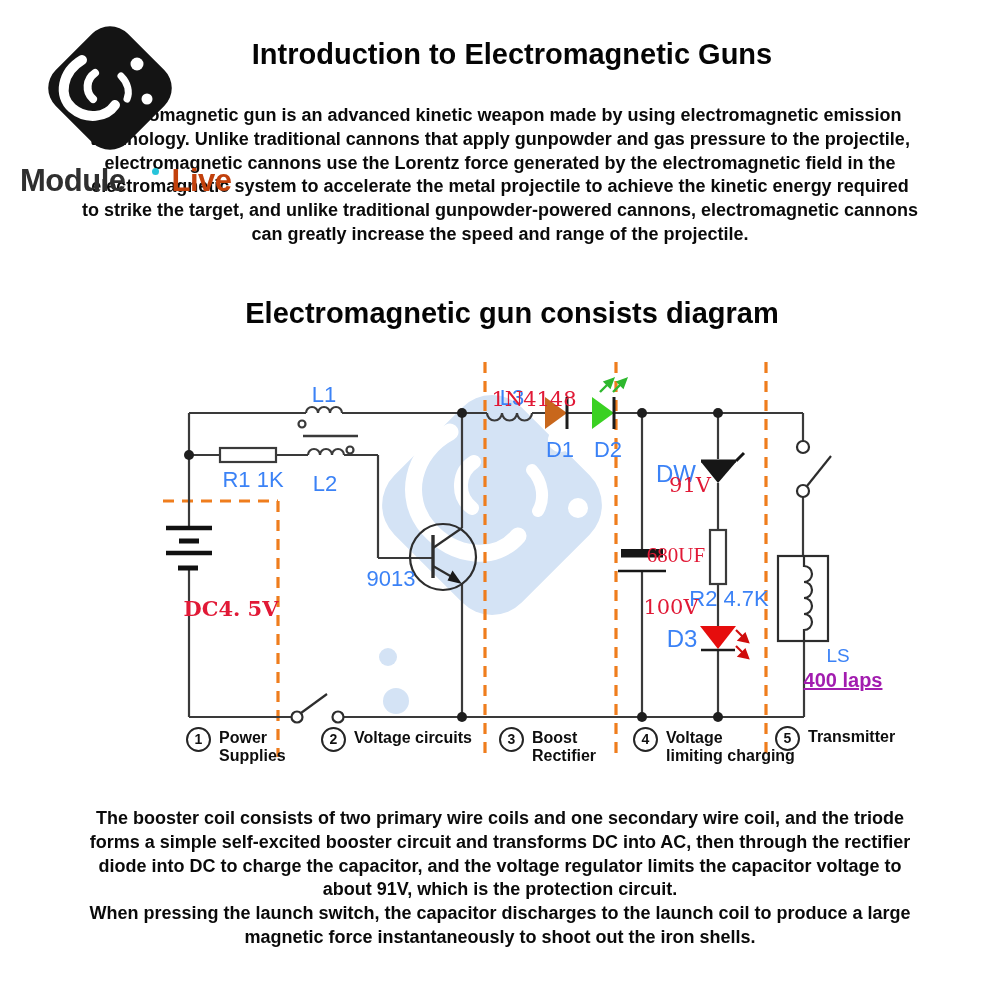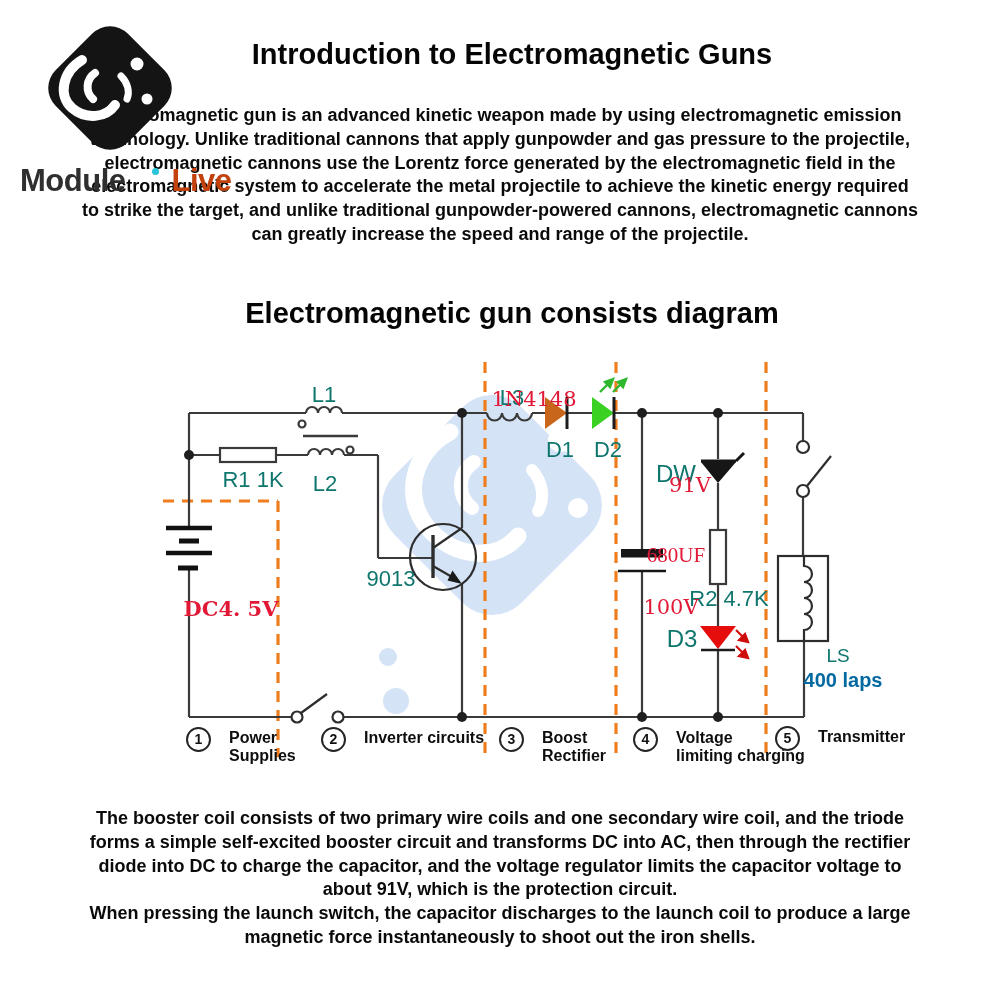--- a/index.html
+++ b/index.html
@@ -5,31 +5,31 @@
   html,body{margin:0;padding:0;background:#ffffff;}
   .page{position:relative;width:1000px;height:1000px;background:#fff;overflow:hidden;
         font-family:"Liberation Sans",sans-serif;color:#0a0a0a;}
   .h1{position:absolute;left:0;width:1000px;text-align:center;font-weight:bold;
       font-size:29px;line-height:34px;color:#050505;margin-left:12px;}
   .para{position:absolute;left:0;width:1000px;text-align:center;font-weight:bold;
         font-size:18px;line-height:23.8px;white-space:pre-line;color:#0a0a0a;}
   .svgabs{position:absolute;left:0;top:0;pointer-events:none;}
   
   .clbl{position:absolute;transform:translateX(-50%);white-space:nowrap;
-        font-size:22px;line-height:1.05;color:#0f766e;z-index:6;}
+        font-size:22px;line-height:1.05;color:#3b82f6;z-index:6;}
   .crd{position:absolute;transform:translateX(-50%);white-space:nowrap;
        font-family:"DejaVu Serif","Liberation Serif",serif;
        font-size:21px;line-height:1.05;color:#e11936;z-index:6;margin-top:22px;}
   .laps{position:absolute;transform:translateX(-50%);white-space:nowrap;
-        font-size:20px;font-weight:bold;color:#0369a1;z-index:6;}
+        font-size:20px;font-weight:bold;color:#a21caf;z-index:6;text-decoration:underline;}
   
   .sec{position:absolute;display:flex;align-items:flex-start;z-index:6;}
   .sec-num{flex:0 0 auto;width:21px;height:21px;border:2px solid #252525;border-radius:50%;
            background:#fff;font-size:14px;font-weight:bold;line-height:21px;text-align:center;color:#111;}
-  .sec-label{margin-left:18px;font-size:16px;font-weight:bold;line-height:17.5px;
+  .sec-label{margin-left:8px;font-size:16px;font-weight:bold;line-height:17.5px;
              white-space:pre-line;color:#0e0e0e;padding-top:2px;}
   
   .wordmark{position:absolute;left:20px;top:165px;z-index:3;font-size:31px;font-weight:bold;
             letter-spacing:-0.5px;white-space:nowrap;line-height:1;}
   .wm-bold{color:#2f2f2f;}
   .wm-light{color:#c2410c;font-weight:bold;margin-left:46px;}
   .wm-dot{position:absolute;left:152px;top:168px;width:7px;height:7px;border-radius:50%;
           background:#27c4da;z-index:4;}
 </style>
 </head>
@@ -212,21 +212,21 @@
   <div class="crd" style="left:231px;top:576px;font-weight:bold;">DC4. 5V</div>
   <div class="laps" style="left:843px;top:669px;">400 laps</div>
 
   <div class="sec" style="left:186px;top:727px;">
     <div class="sec-num">1</div>
     <div class="sec-label">Power
 Supplies</div>
   </div>
   <div class="sec" style="left:321px;top:727px;">
     <div class="sec-num">2</div>
-    <div class="sec-label">Inverter circuits</div>
+    <div class="sec-label">Voltage circuits</div>
   </div>
   <div class="sec" style="left:499px;top:727px;">
     <div class="sec-num">3</div>
     <div class="sec-label">Boost
 Rectifier</div>
   </div>
   <div class="sec" style="left:633px;top:727px;">
     <div class="sec-num">4</div>
     <div class="sec-label">Voltage
 limiting charging</div>

